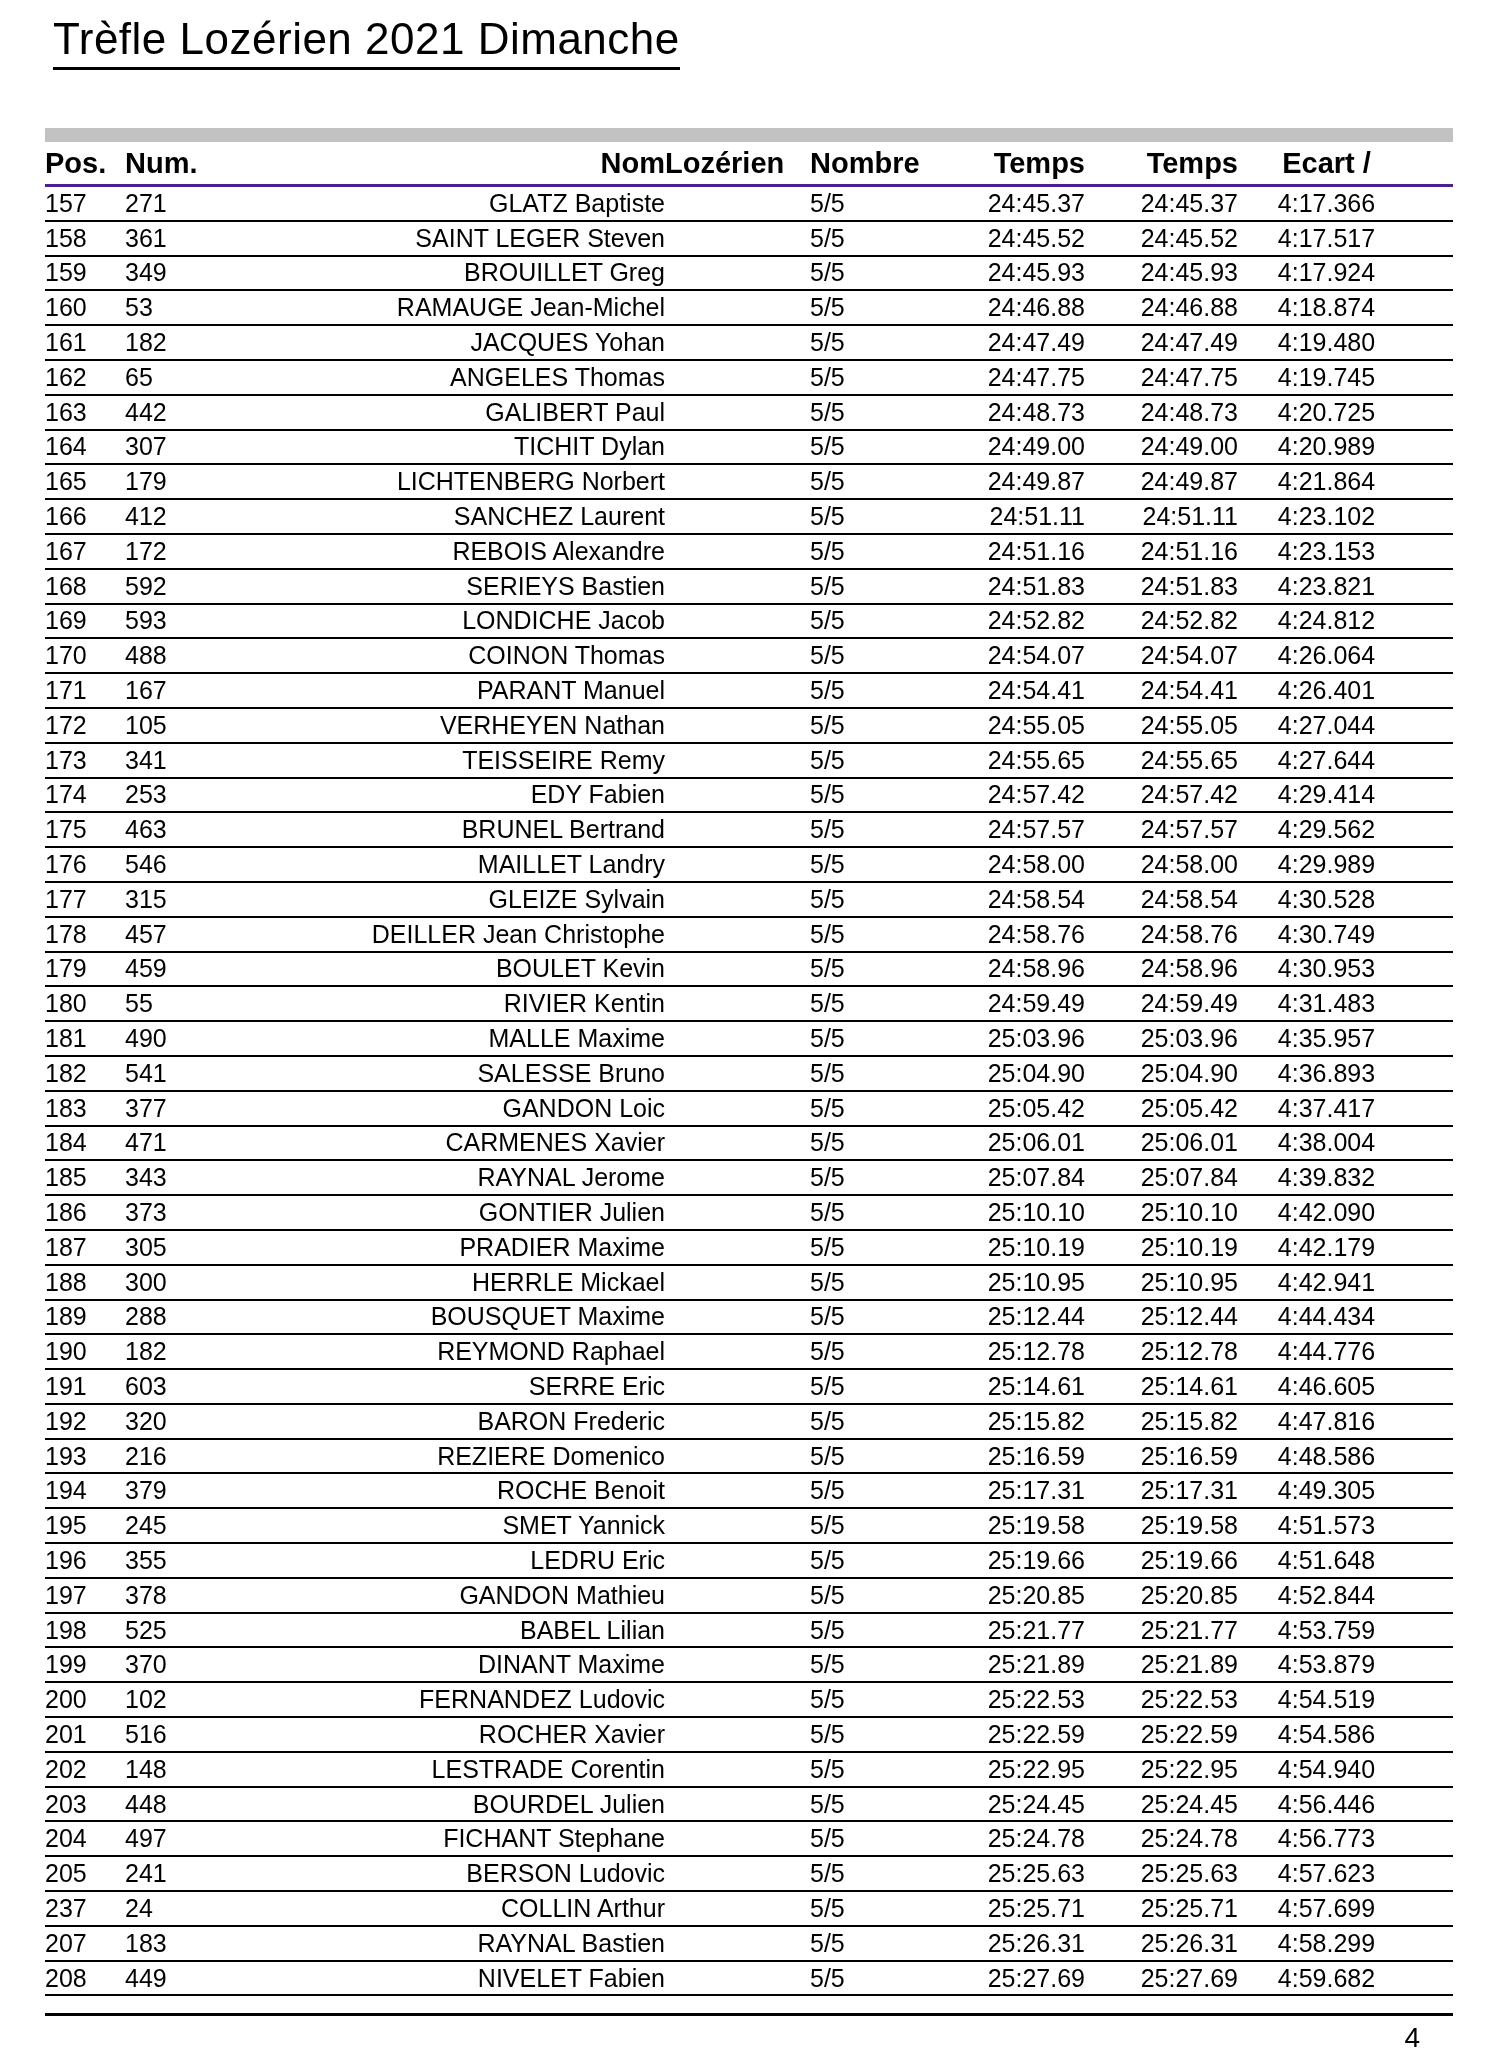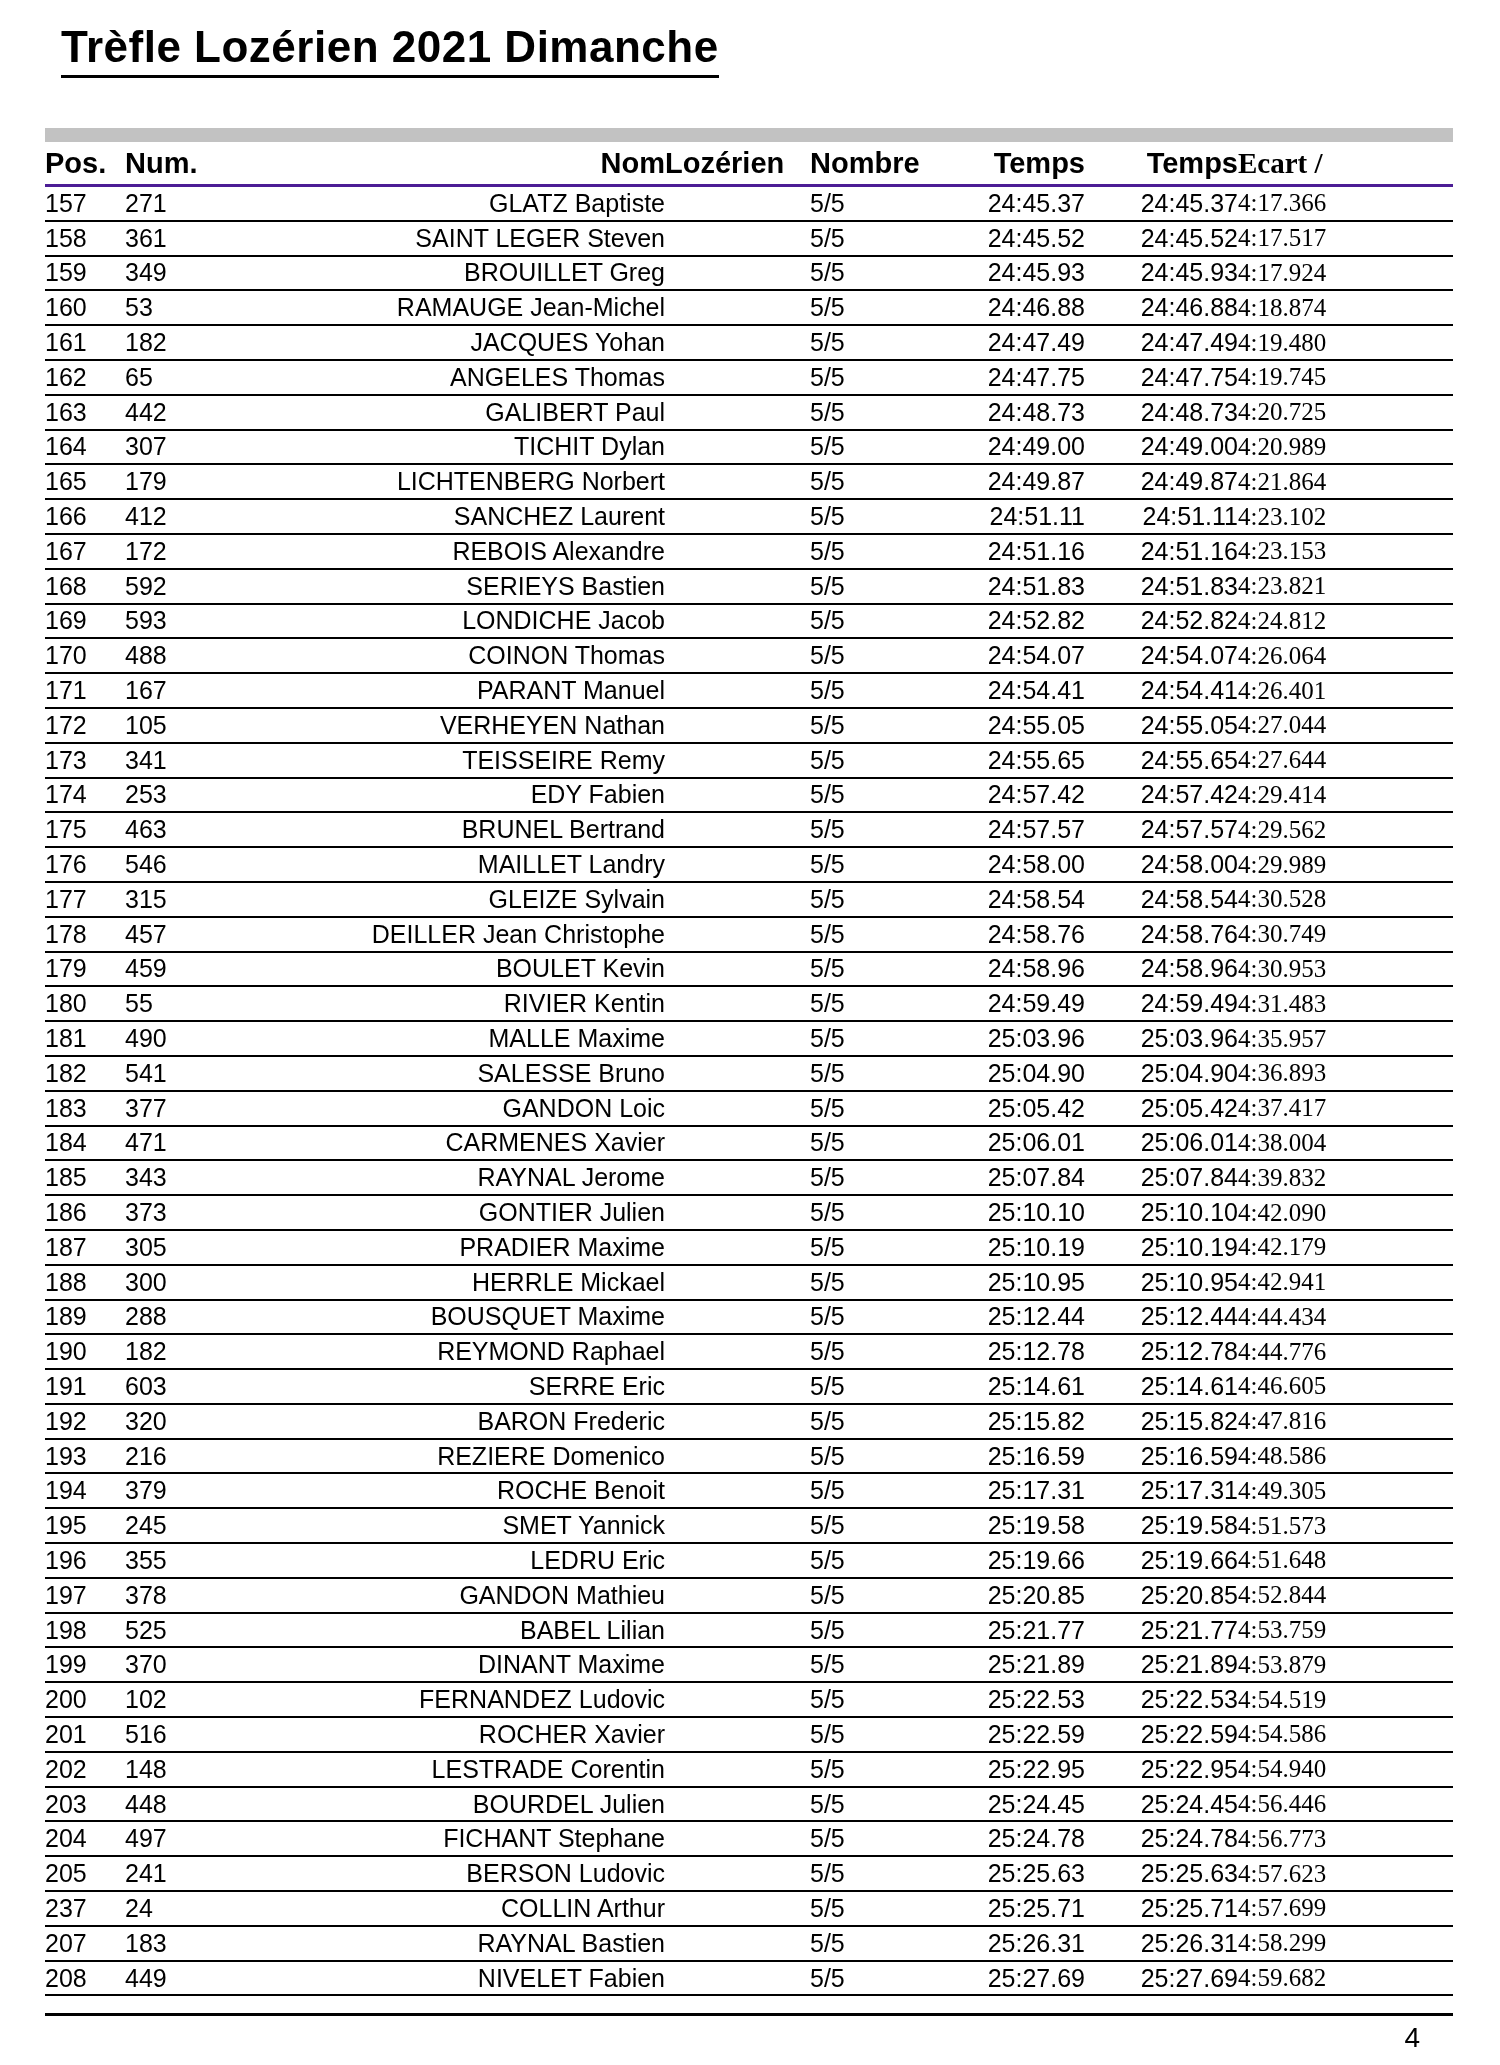--- a/index.html
+++ b/index.html
@@ -9,23 +9,23 @@
     height:2065px;
     background:#ffffff;
     font-family:"Liberation Sans","DejaVu Sans",sans-serif;
     color:#000;
     overflow:hidden;
   }
   .title{
     position:absolute;
     top:6px;
     left:45px;
-    margin:16px;
+    margin:8px;
     font-size:44px;
-    font-weight:700;
+    font-weight:400;
     letter-spacing:0.5px;
     border-bottom:3px solid #000;
     padding-bottom:3px;
     display:inline-block;
   }
   .table-wrap{
     position:absolute;
     top:128px;
     left:45px;
     width:1408px;
@@ -59,21 +59,21 @@
     white-space:nowrap;
     overflow:hidden;
   }
   .c0{text-align:left;}
   .c1{text-align:left;}
   .c2{text-align:right;}
   .c3{text-align:right;padding-right:25px !important;}
   .c4{text-align:left;padding-left:2px !important;margin-top:32px;}
   .c5{text-align:right;}
   .c6{text-align:right;}
-  .c7{text-align:left;padding-right:38px !important;font-family:Liberation Serif, serif;}
+  .c7{text-align:center;padding-right:38px !important;}
   .bottom-rule{
     position:absolute;
     top:2013px;
     left:45px;
     width:1408px;
     height:3px;
     background:#000;
   }
   .page-number{
     position:absolute;

